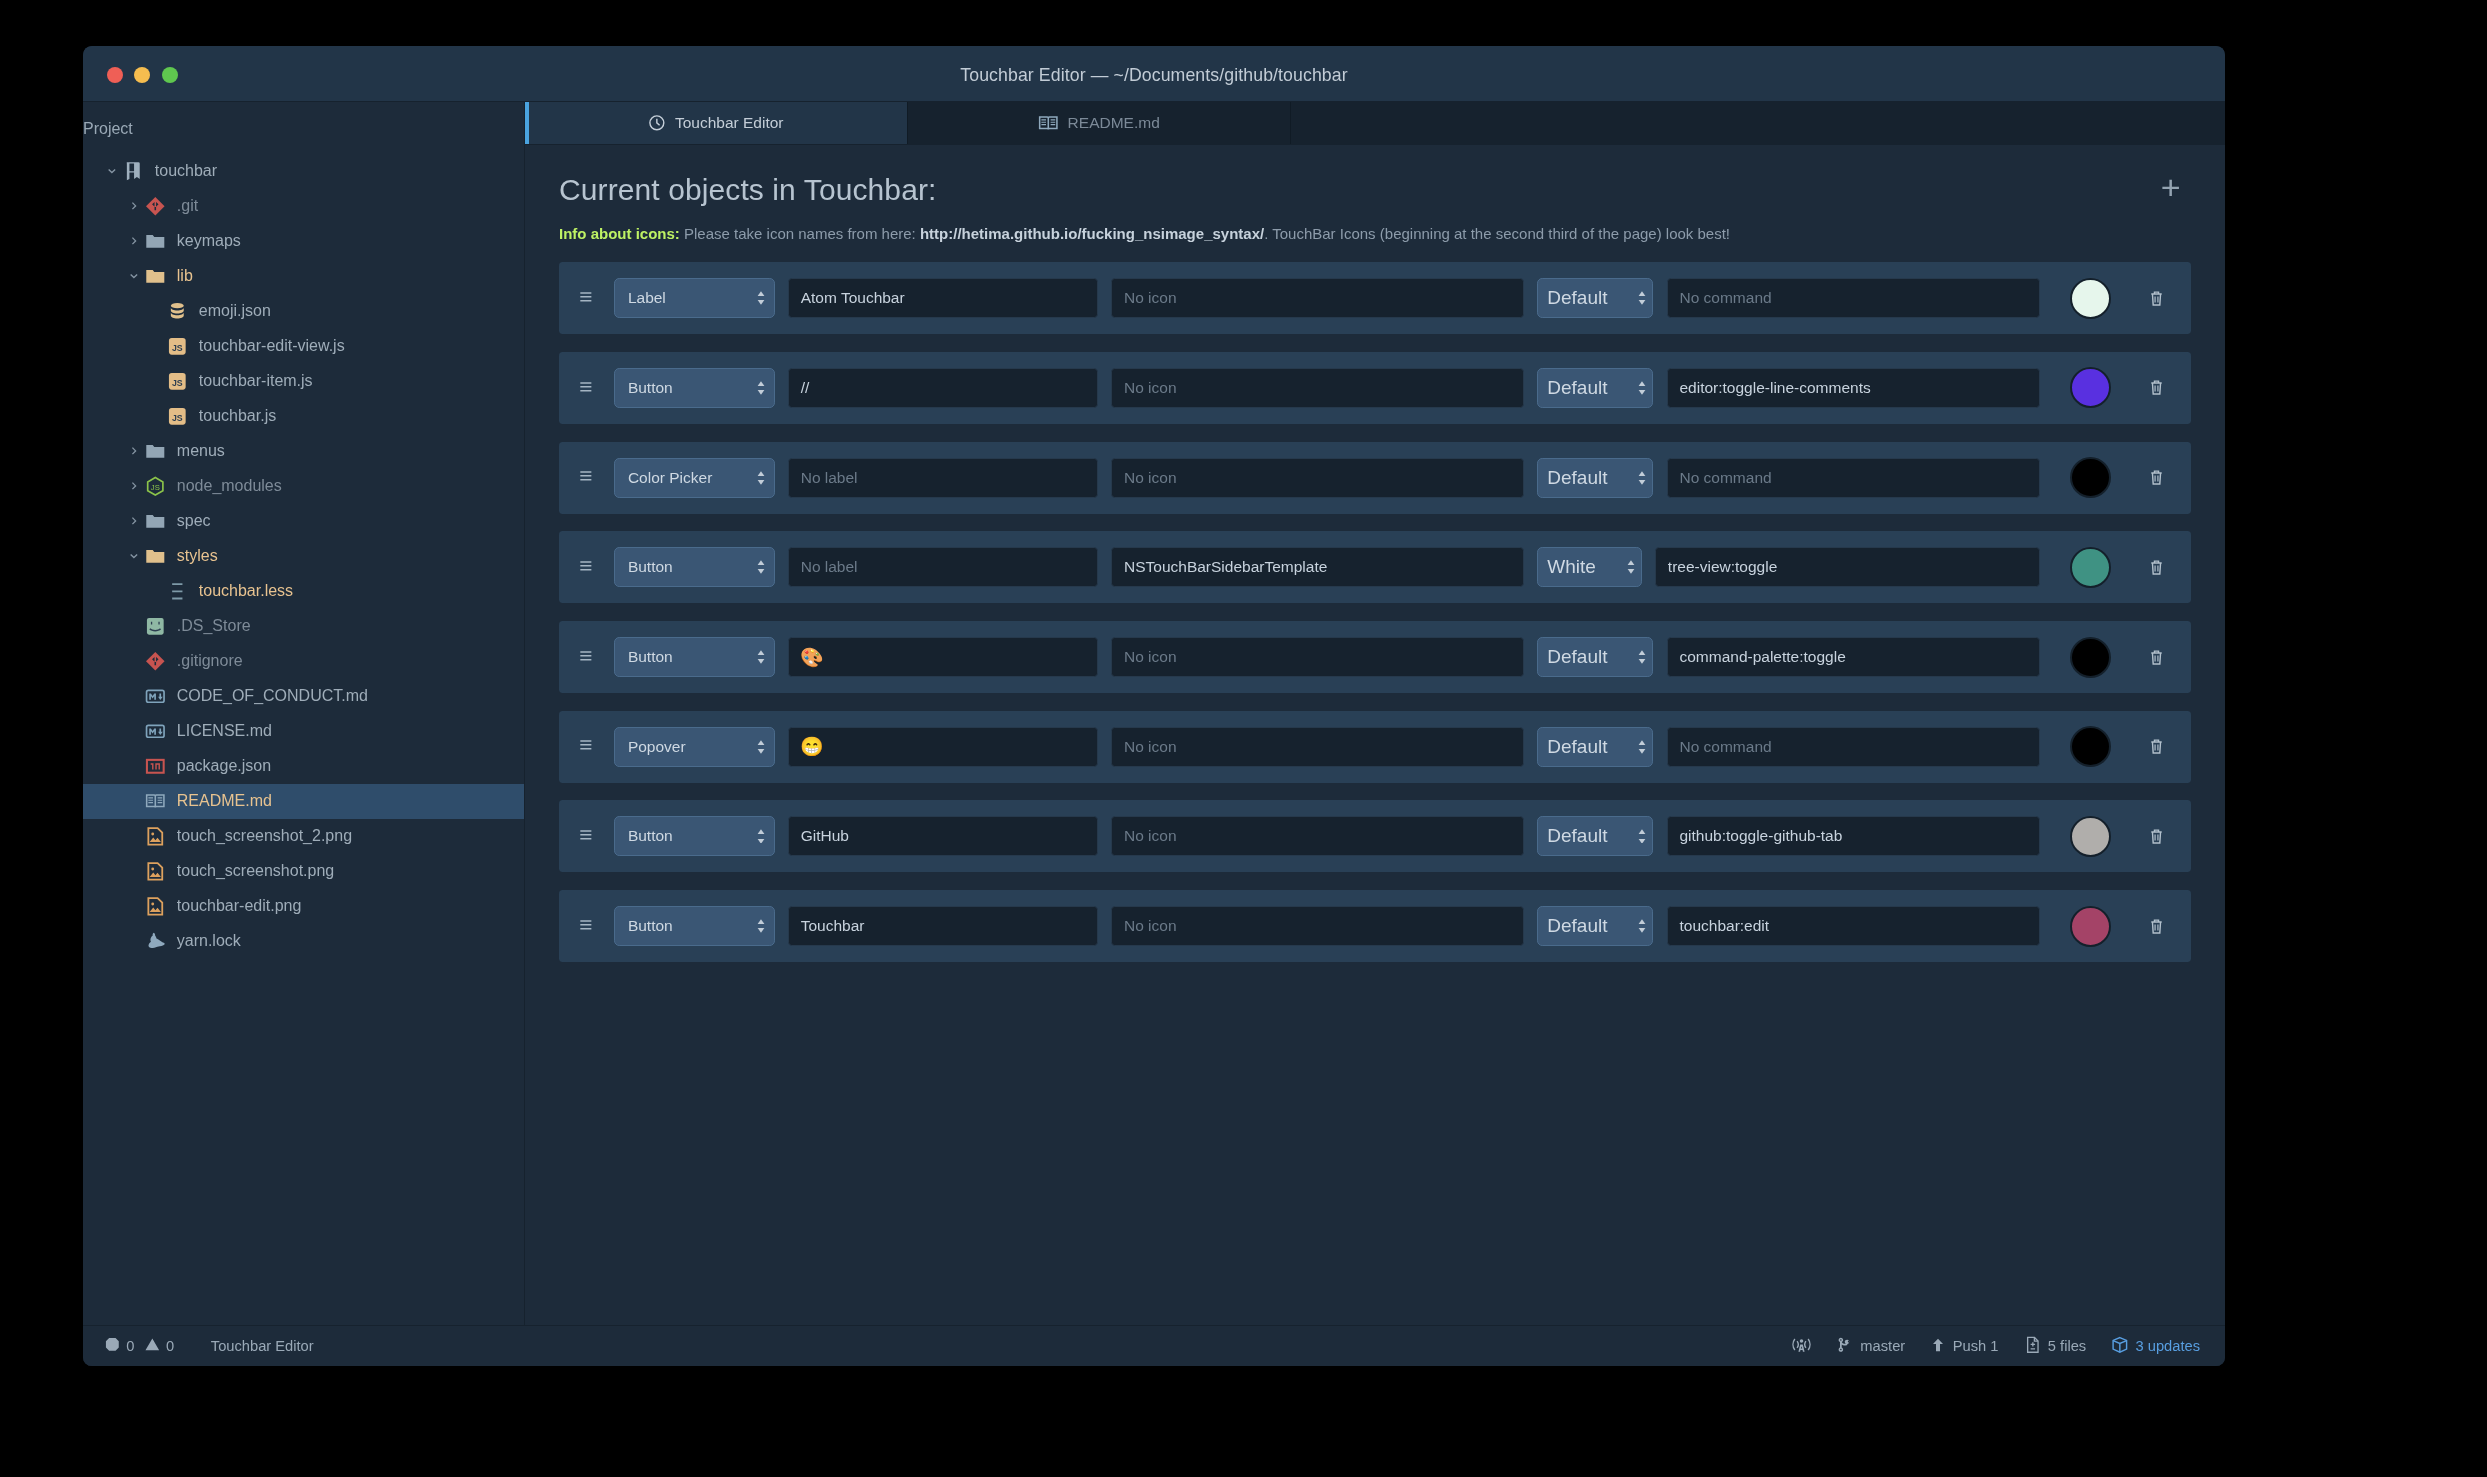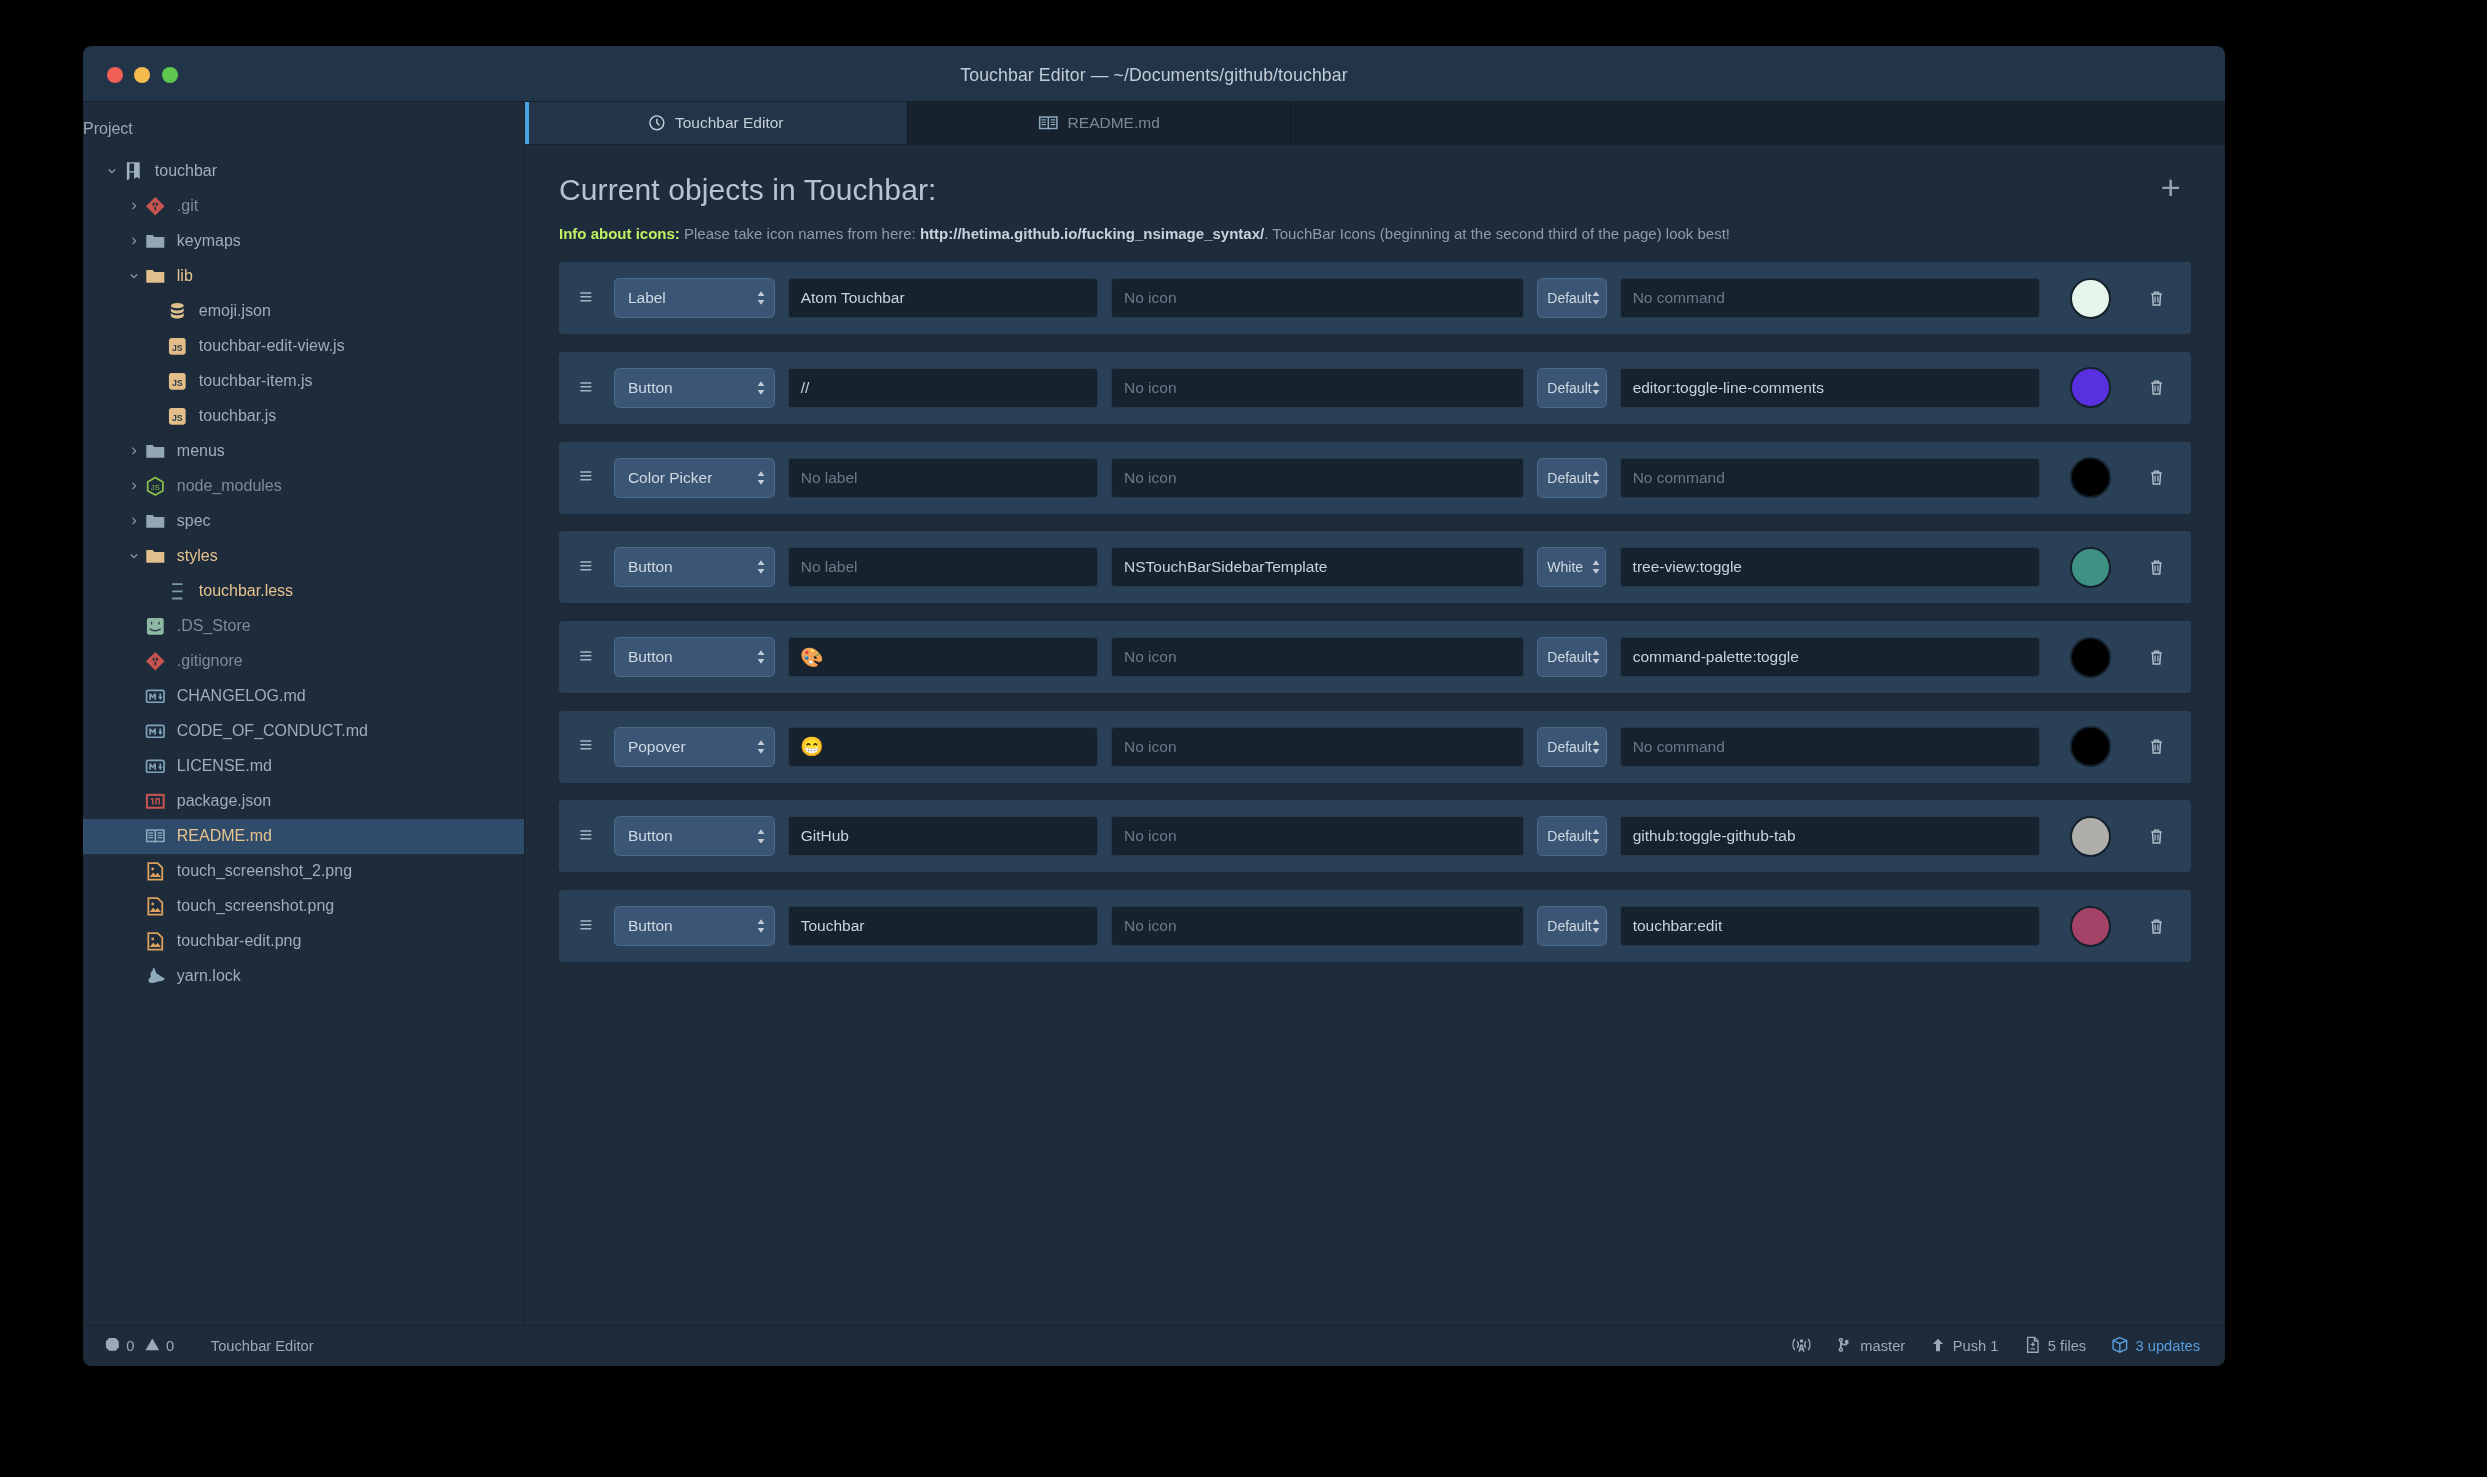--- a/index.html
+++ b/index.html
@@ -200,21 +200,21 @@
     display: flex;
     align-items: center;
     padding: 0 11.8px;
     overflow: hidden;
     white-space: nowrap;
   }
   .txt.ph { color: #6b7a89; }
   .txt.emoji { font-size: 19px; }
   .f-label { flex: 0 0 310px; }
   .f-icon  { flex: 0 0 413px; }
-  .f-color-sel { flex: 0 0 69px; padding: 0 5.9px 0 8.8px; font-size: 14px; }
+  .f-color-sel { flex: 0 0 69px; padding: 0 5.9px 0 8.8px; font-size: 19px; gap: 31px; }
   .f-cmd   { flex: 1 1 auto; min-width: 0; }
   .swatch {
     flex: 0 0 41px;
     width: 41px; height: 41px;
     border-radius: 50%;
     border: 2.2px solid #14202b;
     margin-left: 16px;
     cursor: pointer;
   }
   .trash {
@@ -427,30 +427,20 @@
           </div>
           <div class="tree-row" style="padding-left: 41px;">
             <span class="arrow"></span>
             <span class="ficon">
               <svg width="20.6" height="20.6" viewBox="0 0 16 16">
                 <path fill="#c75450" d="M8 .8l7.2 7.2L8 15.2.8 8 8 .8z"></path>
                 <path fill="#1d2b3a" d="M8.6 4.6l1.9 1.9-1.9 1.9V11h-1.2V8.4L5.5 6.5l1.9-1.9v4h1.2v-4z"></path>
               </svg>
             </span>
             <span class="tree-label dim">.gitignore</span>
-          </div>
-          <div class="tree-row" style="padding-left: 41px;">
-            <span class="arrow"></span>
-            <span class="ficon">
-              <svg width="20.6" height="20.6" viewBox="0 0 16 16">
-                <rect x="1.2" y="3.4" width="13.6" height="9.2" rx="1.4" fill="none" stroke="#7fa3bb" stroke-width="1.3"></rect>
-                <path fill="#7fa3bb" d="M3.3 10.6V5.8h1.3l1.3 1.9 1.3-1.9h1.3v4.8H7.2V8l-1.3 1.8L4.6 8v2.6H3.3zM11.2 5.8h1.3v2.5h1.3L11.85 10.8 10.2 8.3h1v-2.5z"></path>
-              </svg>
-            </span>
-            <span class="tree-label">CHANGELOG.md</span>
           </div>
           <div class="tree-row" style="padding-left: 41px;">
             <span class="arrow"></span>
             <span class="ficon">
               <svg width="20.6" height="20.6" viewBox="0 0 16 16">
                 <rect x="1.2" y="3.4" width="13.6" height="9.2" rx="1.4" fill="none" stroke="#7fa3bb" stroke-width="1.3"></rect>
                 <path fill="#7fa3bb" d="M3.3 10.6V5.8h1.3l1.3 1.9 1.3-1.9h1.3v4.8H7.2V8l-1.3 1.8L4.6 8v2.6H3.3zM11.2 5.8h1.3v2.5h1.3L11.85 10.8 10.2 8.3h1v-2.5z"></path>
               </svg>
             </span>
             <span class="tree-label">CODE_OF_CONDUCT.md</span>

